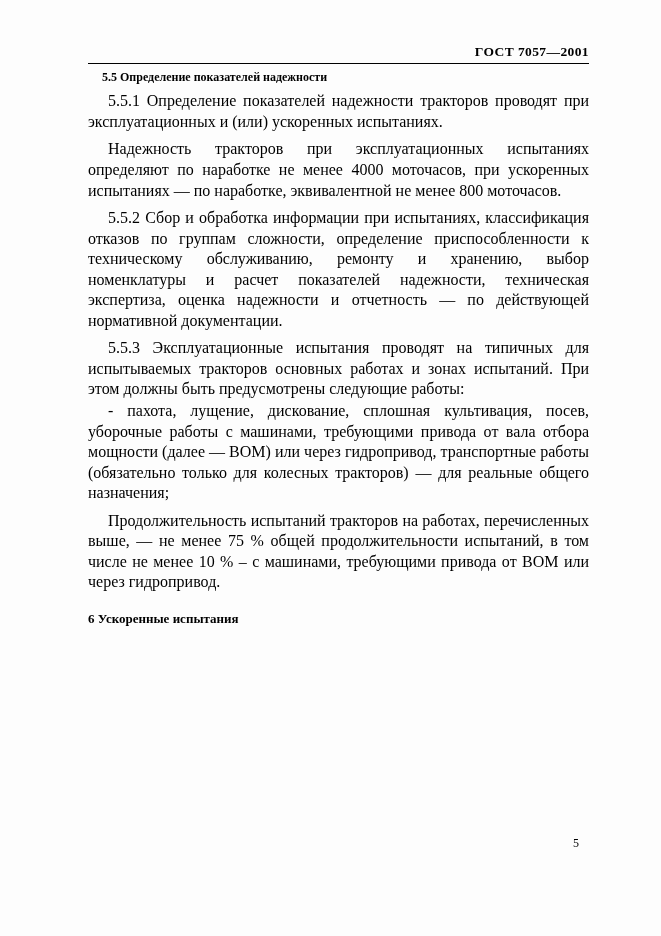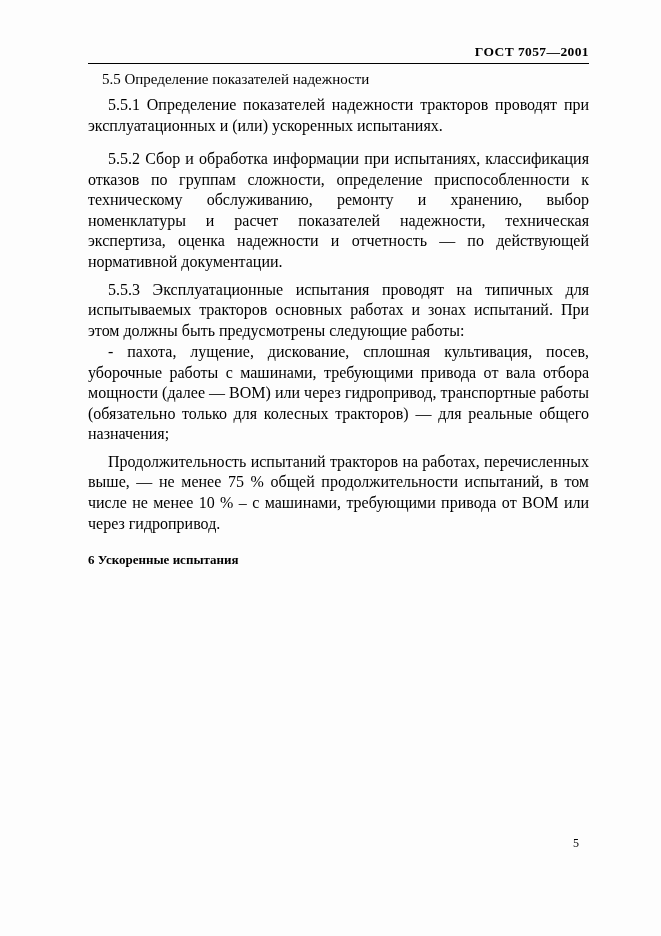--- a/index.html
+++ b/index.html
@@ -41,22 +41,22 @@
     height: 1px;
     background: #000000;
   }
   .content {
     position: absolute;
     top: 70px;
     left: 88px;
     width: 501px;
   }
   .sec-title {
-    font-size: 15px;
-    font-weight: normal;
+    font-size: 12px;
+    font-weight: bold;
     margin: 0 0 6px 0;
     text-indent: 14px;
     line-height: 1.28;
   }
   .sec-title-big {
     font-size: 13px;
     font-weight: bold;
     margin: 18px 0 8px 0;
     text-indent: 0px;
     line-height: 1.3;
@@ -92,20 +92,21 @@
   <div class="header-rule"></div>
 
   <div class="content">
 
     <h3 class="sec-title">5.5  Определение показателей надежности</h3>
 
     <p class="para">5.5.1  Определение показателей надежности тракторов проводят при эксплуатационных и (или) ускоренных испытаниях.</p>
 
     <div class="gap"></div>
 
+    <p class="para">Надежность тракторов при эксплуатационных испытаниях определяют по наработке не менее 4000 моточасов, при ускоренных испытаниях — по наработке, эквивалентной не менее 800 моточасов.</p>
 
     <div class="gap"></div>
 
     <p class="para">5.5.2  Сбор и обработка информации при испытаниях, классификация отказов по группам сложности, определение приспособленности к техническому обслуживанию, ремонту и хранению, выбор номенклатуры и расчет показателей надежности, техническая экспертиза, оценка надежности и отчетность — по действующей нормативной документации.</p>
 
     <div class="gap"></div>
 
     <p class="para">5.5.3  Эксплуатационные испытания проводят на типичных для испытываемых тракторов основных работах и зонах испытаний. При этом должны быть предусмотрены следующие работы:</p>
 
     <p class="para dash">- пахота, лущение, дискование, сплошная культивация, посев, уборочные работы с машинами, требующими привода от вала отбора мощности (далее — ВОМ) или через гидропривод, транспортные работы (обязательно только для колесных тракторов) — для реальные общего назначения;</p>

